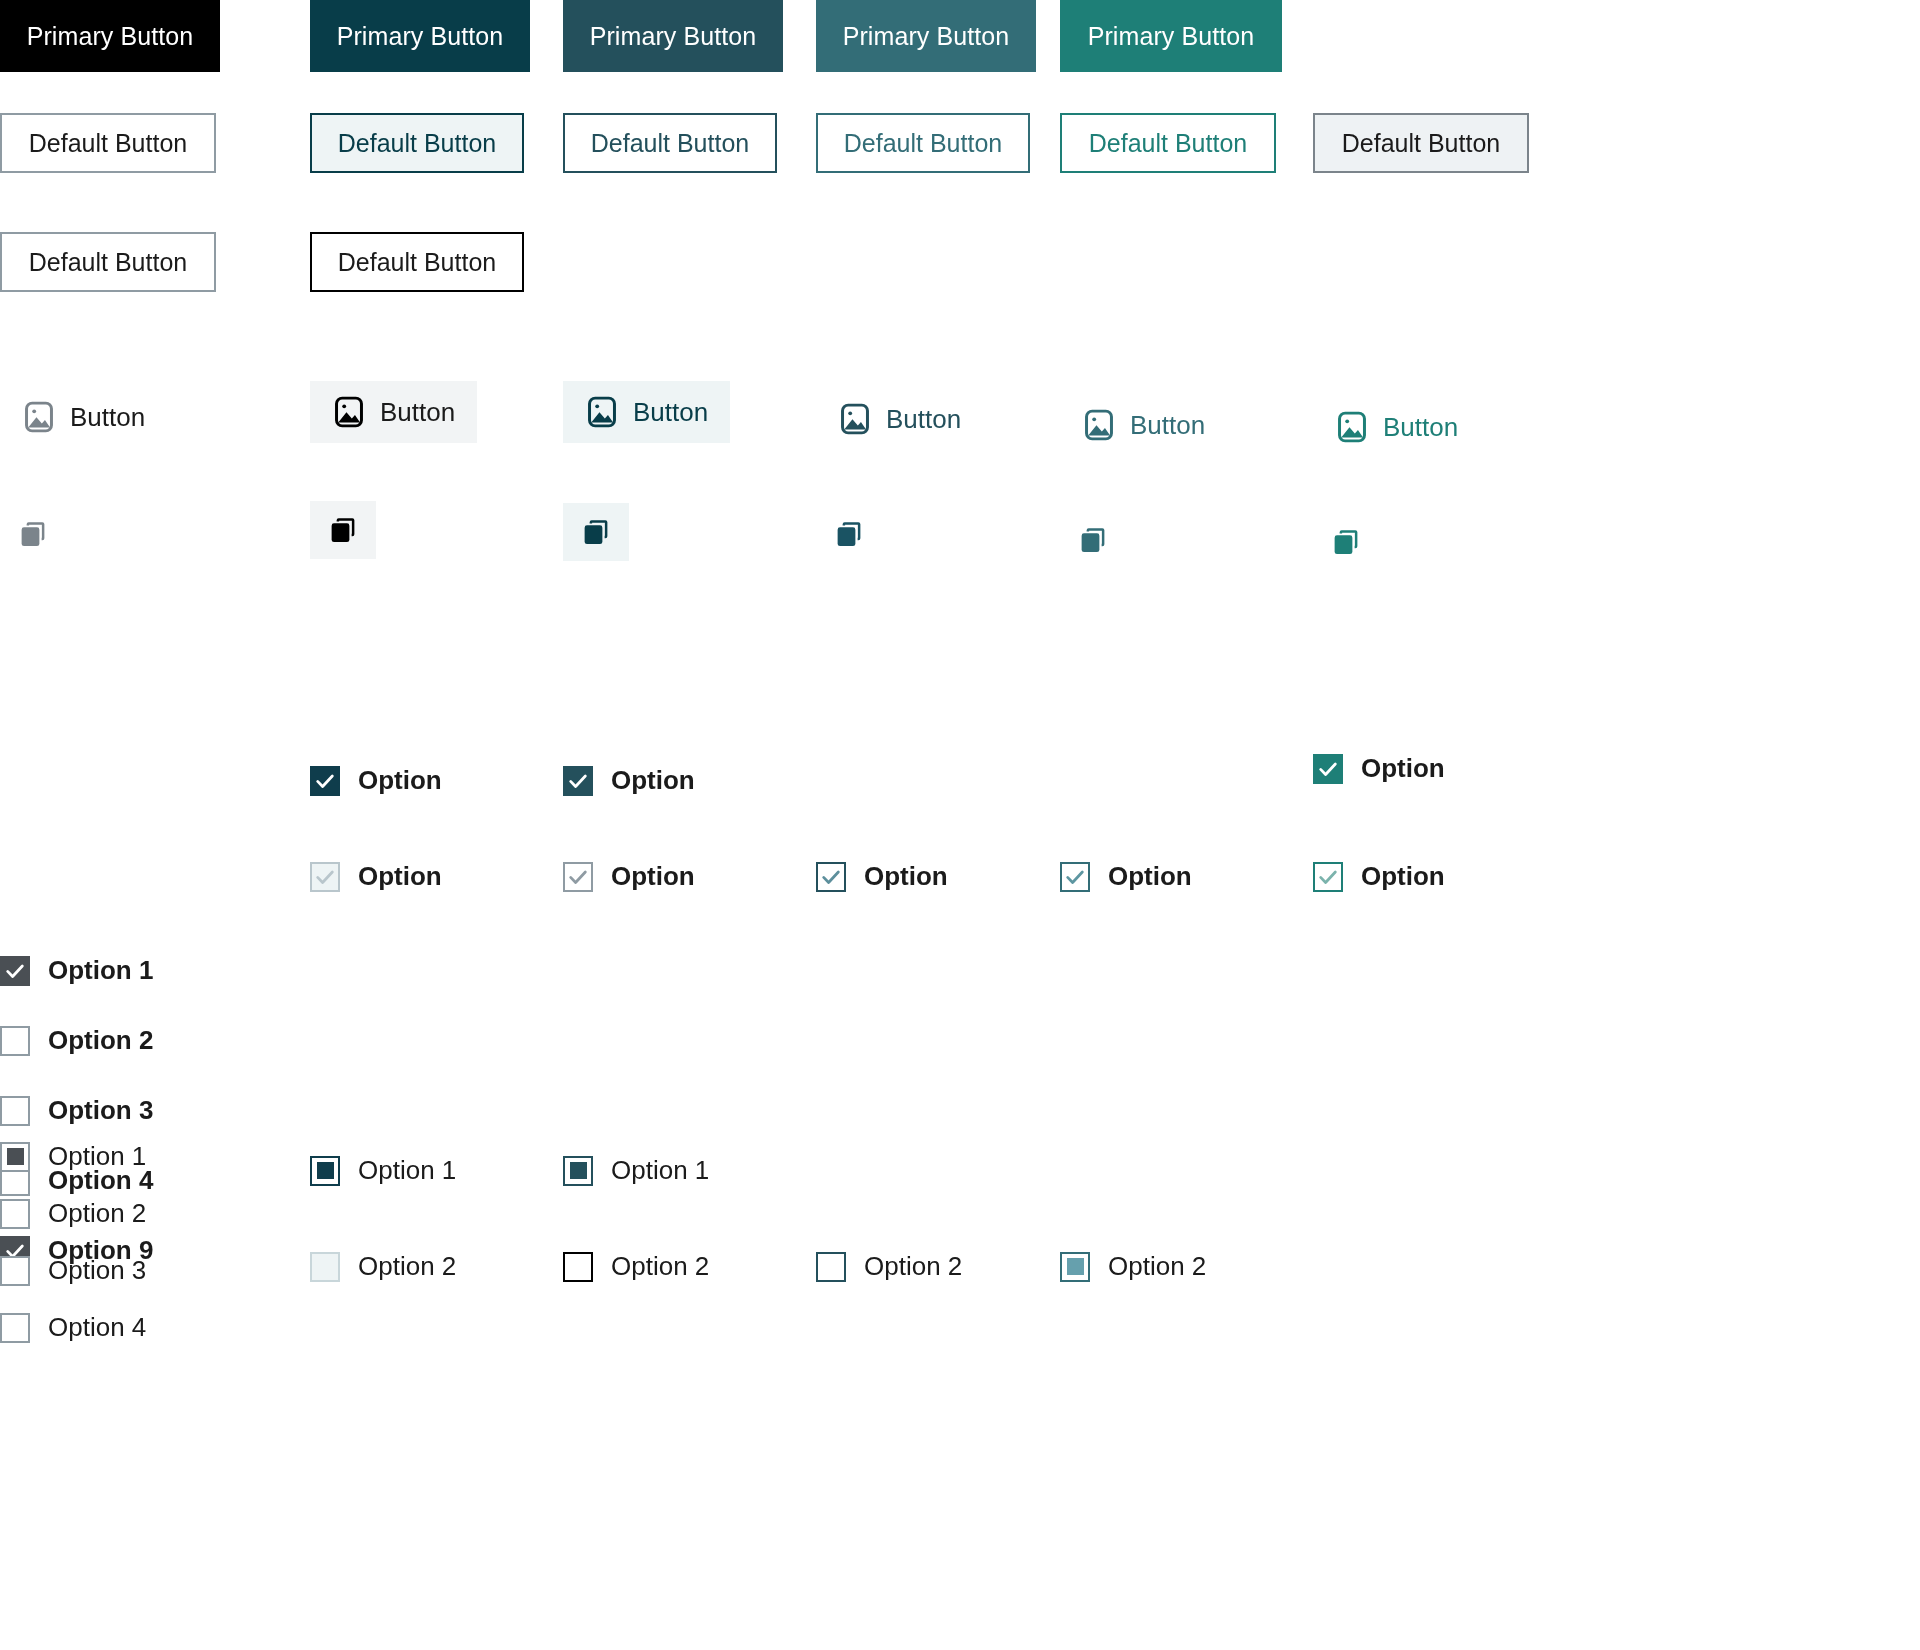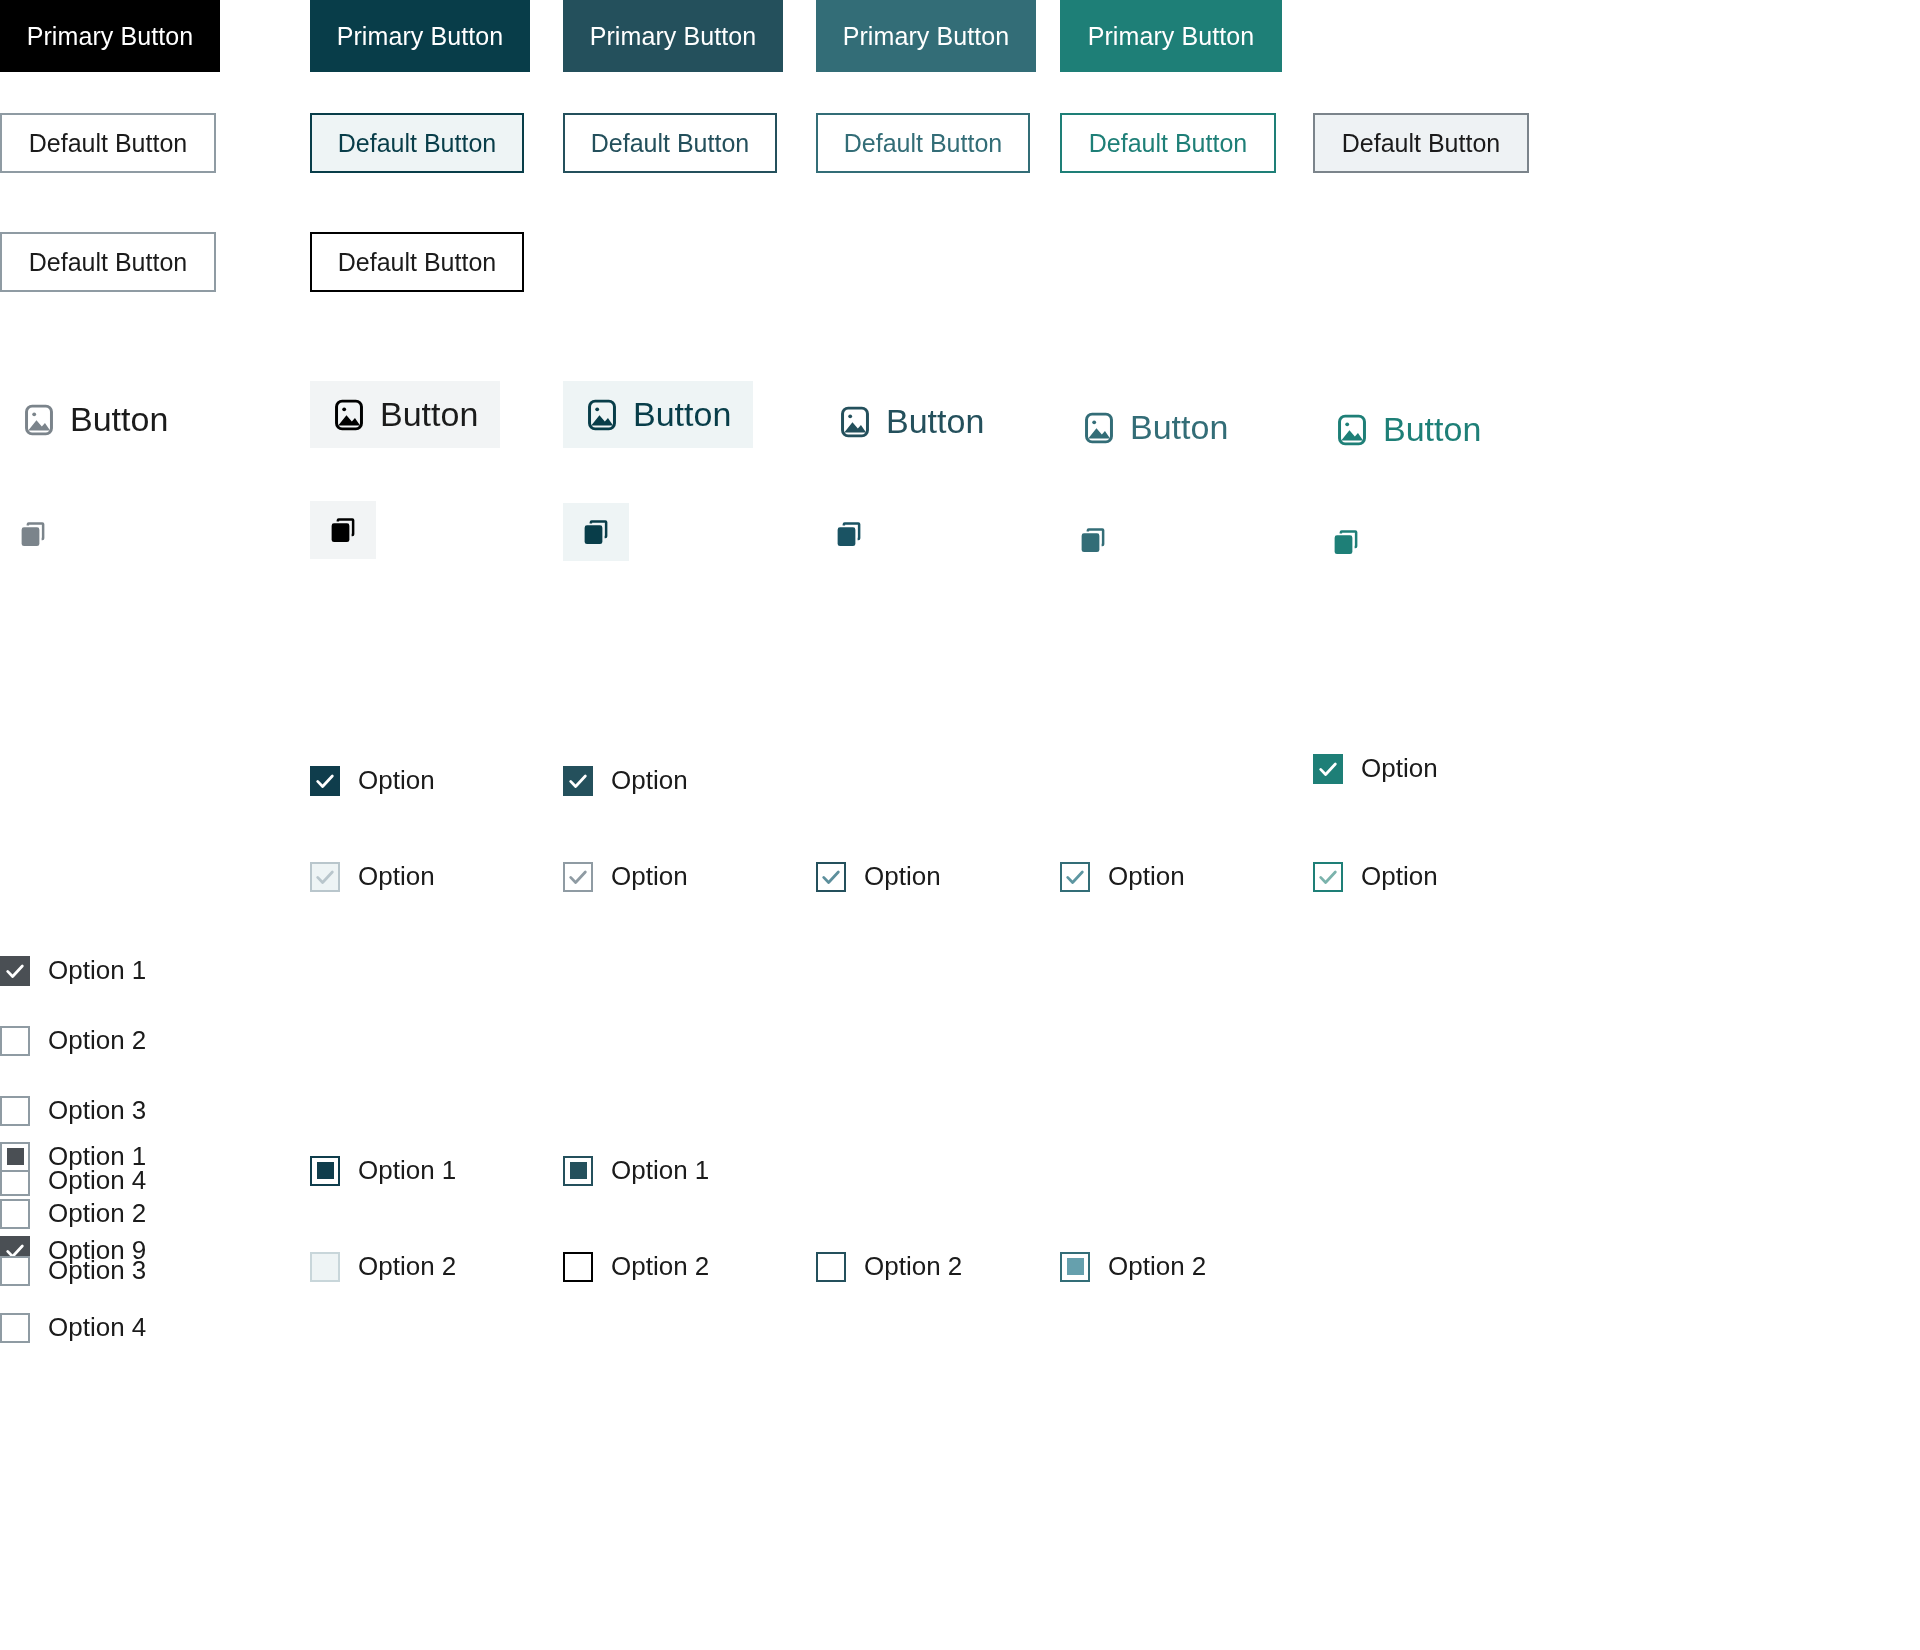--- a/index.html
+++ b/index.html
@@ -49,40 +49,41 @@
   
   .icon-btn {
     display: flex;
     align-items: center;
     gap: 14px;
     padding: 14px 22px;
     box-sizing: border-box;
     background: transparent;
   }
   .icon-btn .label {
-    font-size: 34px;
+    font-size: 26px;
     white-space: nowrap;
   }
   .img-icon { width: 34px; height: 34px; flex: 0 0 34px; display:block; }
 
   
   .copy-btn {
     display: flex;
     align-items: center;
     justify-content: center;
     padding: 14px 18px;
     box-sizing: border-box;
   }
   .copy-icon { width: 30px; height: 30px; display:block; }
 
   
   .cb-row {
     display: flex;
     align-items: center;
     gap: 18px;
+    font-weight: bold;
   }
   .cb-box {
     width: 30px; height: 30px;
     flex: 0 0 30px;
     box-sizing: border-box;
     display: flex;
     align-items: center;
     justify-content: center;
   }
   .cb-box svg { width: 22px; height: 22px; display:block; }

